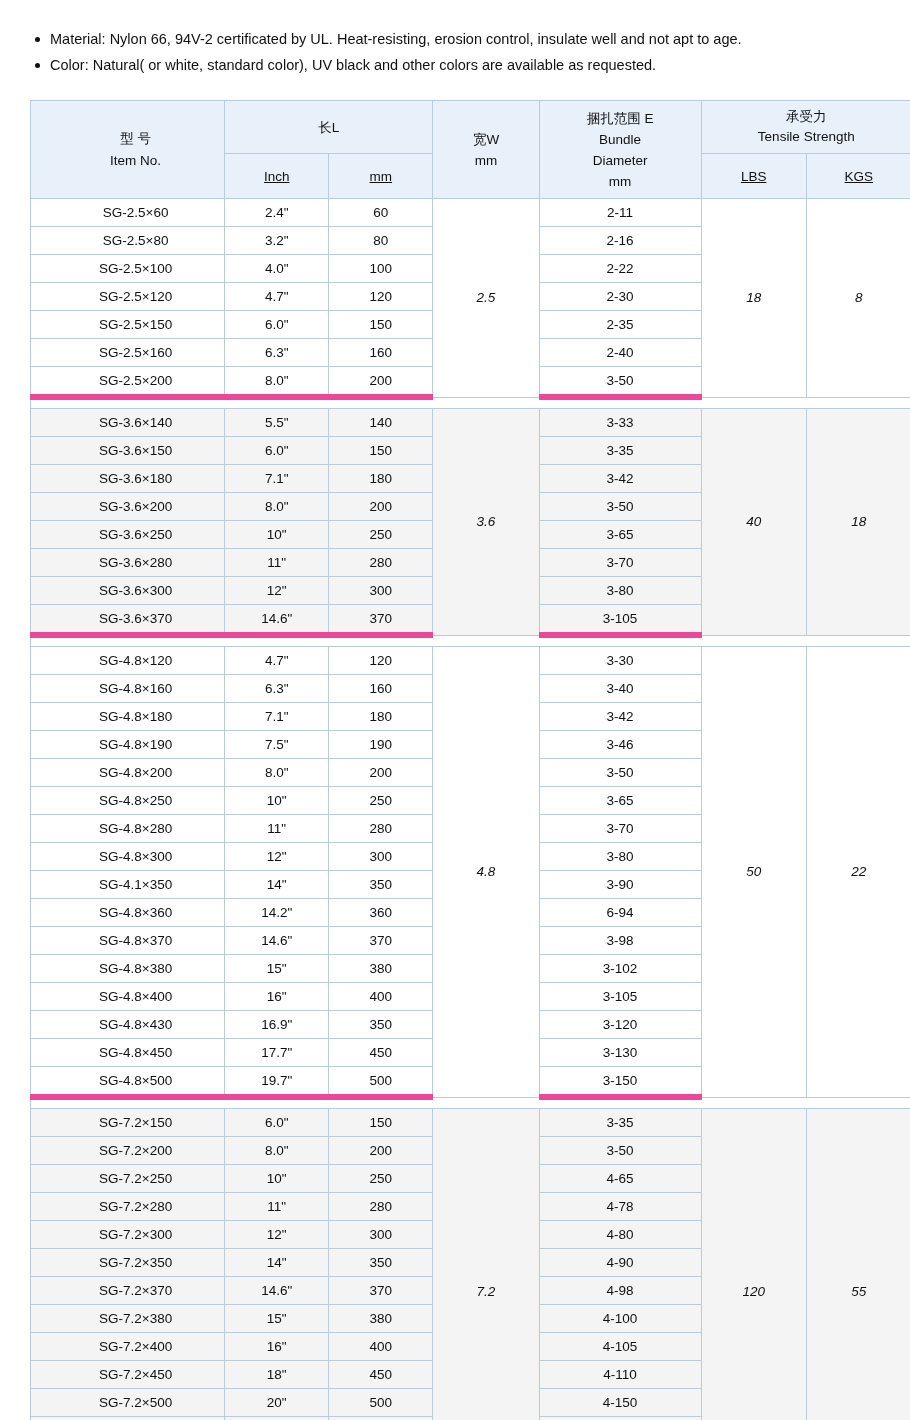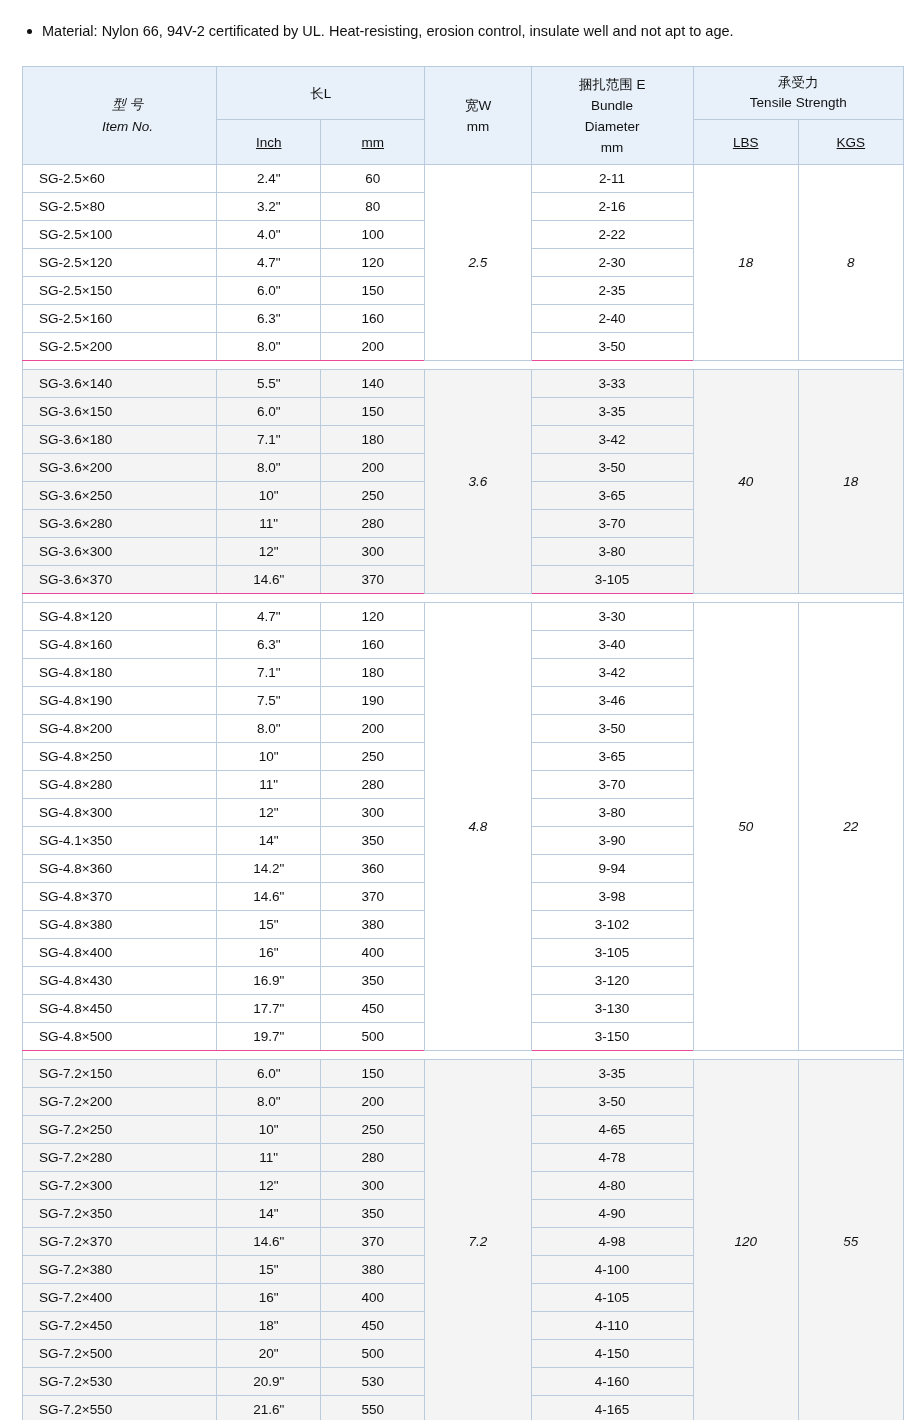--- a/index.html
+++ b/index.html
@@ -12,21 +12,21 @@
     height: 1420px;
     font-family: "Liberation Sans", sans-serif;
     color: #1a1a1a;
     -webkit-font-smoothing: antialiased;
   }
   .page {
     width: 910px;
     height: 1420px;
     position: relative;
     box-sizing: border-box;
-    padding: 8px;
+    padding: 16px;
   }
 
   
   .notes {
     margin: 0;
     padding: 10px 0 0 0;
     list-style: none;
   }
   .notes li {
     position: relative;
@@ -68,21 +68,20 @@
   thead th {
     background: #e8f1fa;
     font-weight: normal;
     line-height: 19px;
   }
   .th-item {
     text-align: left;
     padding-left: 16px !important;
     line-height: 22px;
     height: 96px;
-    font-style: italic;
   }
   .th-len {
     height: 52px;
   }
   .th-sub {
     height: 44px;
     text-decoration: underline;
   }
   .th-tall {
     height: 96px;
@@ -100,21 +99,21 @@
   col.c-width  { width: 92px; }
   col.c-bundle { width: 140px; }
   col.c-lbs    { width: 91px; }
   col.c-kgs    { width: 91px; }
 
   tbody td {
     height: 27px;
     line-height: 27px;
   }
   tbody td.item {
-    text-align: left;
+    text-align: center;
     padding-left: 16px;
   }
   tbody tr.shaded td {
     background: #f4f4f4;
   }
   tbody tr.plain td {
     background: #ffffff;
   }
   .group-gap td {
     height: 8px;
@@ -123,33 +122,34 @@
     border-right: 1px solid #b9cbdd;
     border-top: none;
     border-bottom: none;
   }
   
   tbody td {
     border-top: none;
     border-bottom: none;
   }
   tbody tr.group-first td { border-top: 1px solid #b9cbdd; }
-  tbody tr.group-last  td { border-bottom: 1px solid #ec4899; }
+  tbody tr.group-last  td { border-bottom: 6px solid #ec4899; }
   td.merged {
     vertical-align: middle;
     font-style: italic;
   }
 </style>
 </head>
 <body>
 
 <div class="page">
 
   <ul class="notes">
     <li>Material: Nylon 66, 94V-2 certificated by UL. Heat-resisting, erosion control, insulate well and not apt to age.</li>
+    <li>Color: Natural( or white, standard  color), UV  black  and other  colors  are available as requested.</li>
   </ul>
 
   <div class="table-wrap">
     <table class="spec">
       <colgroup>
         <col class="c-item">
           <col class="c-inch">
           <col class="c-mm">
           <col class="c-width">
         <col class="c-bundle">
@@ -342,21 +342,21 @@
           <tr class="plain">
             <td class="item">SG-4.1×350</td>
             <td>14"</td>
             <td>350</td>
             <td>3-90</td>
           </tr>
           <tr class="plain">
             <td class="item">SG-4.8×360</td>
             <td>14.2"</td>
             <td>360</td>
-            <td>9-94</td>
+            <td>6-94</td>
           </tr>
           <tr class="plain">
             <td class="item">SG-4.8×370</td>
             <td>14.6"</td>
             <td>370</td>
             <td>3-98</td>
           </tr>
           <tr class="plain">
             <td class="item">SG-4.8×380</td>
             <td>15"</td>

